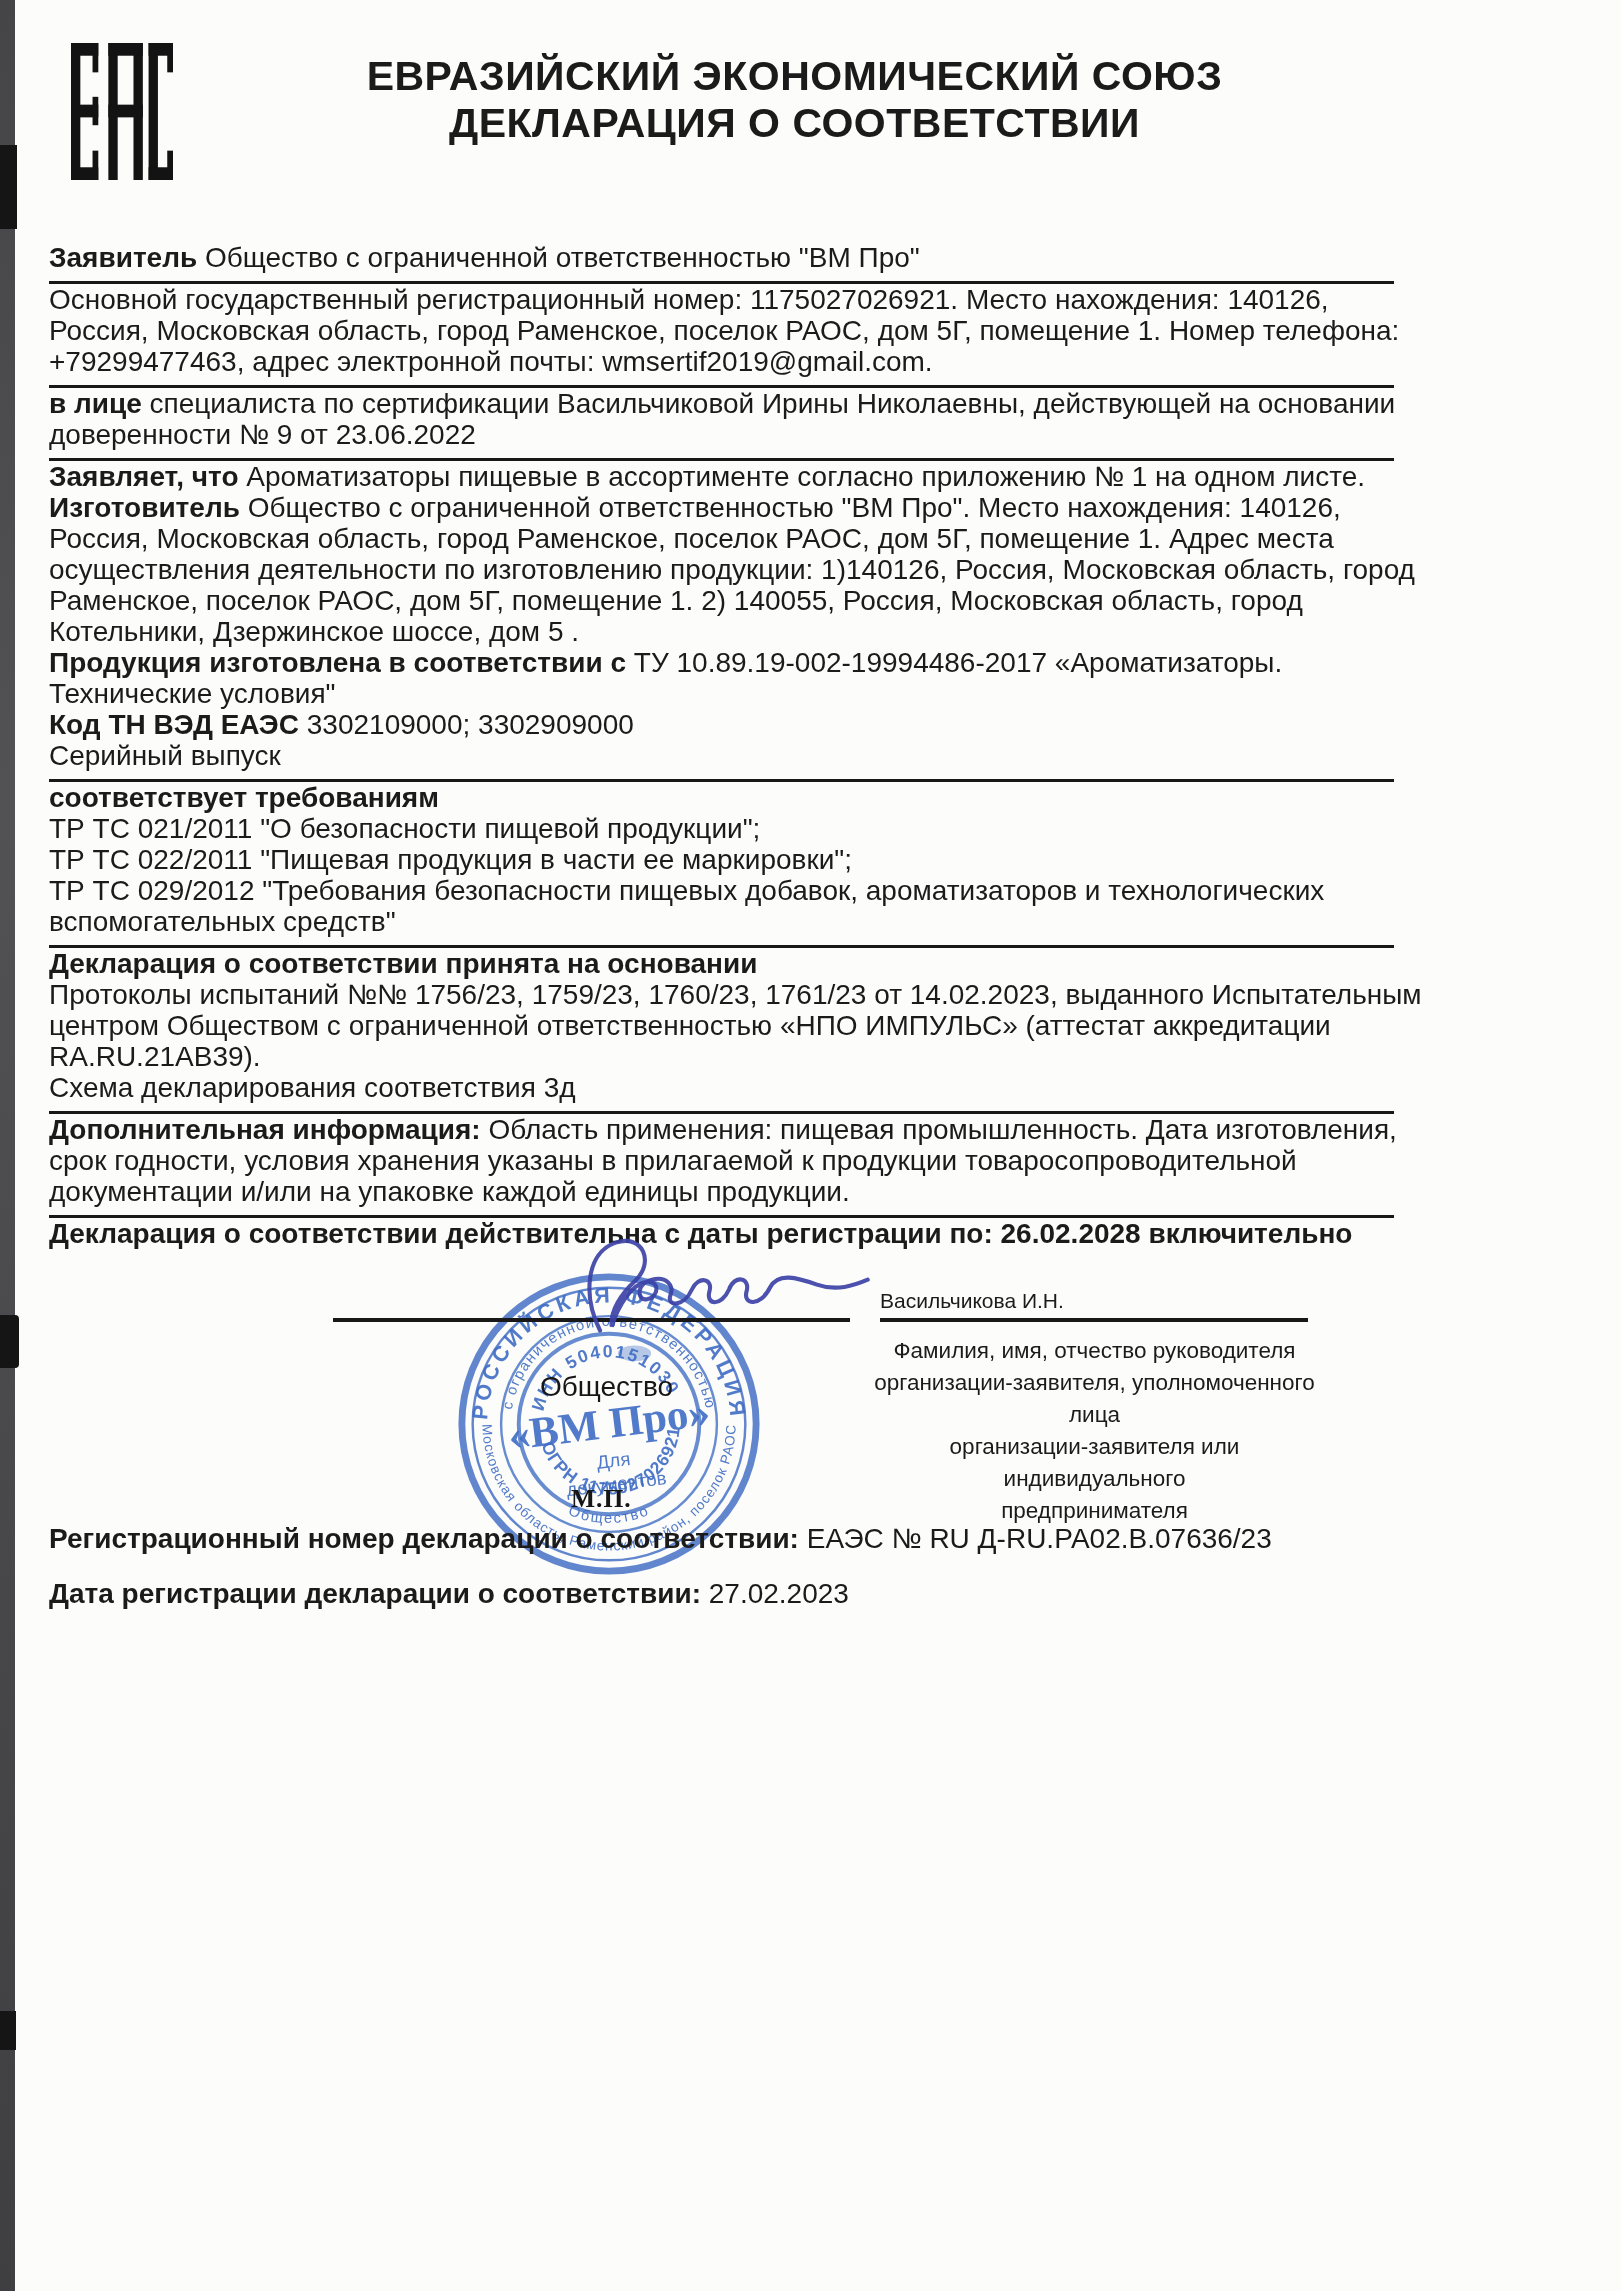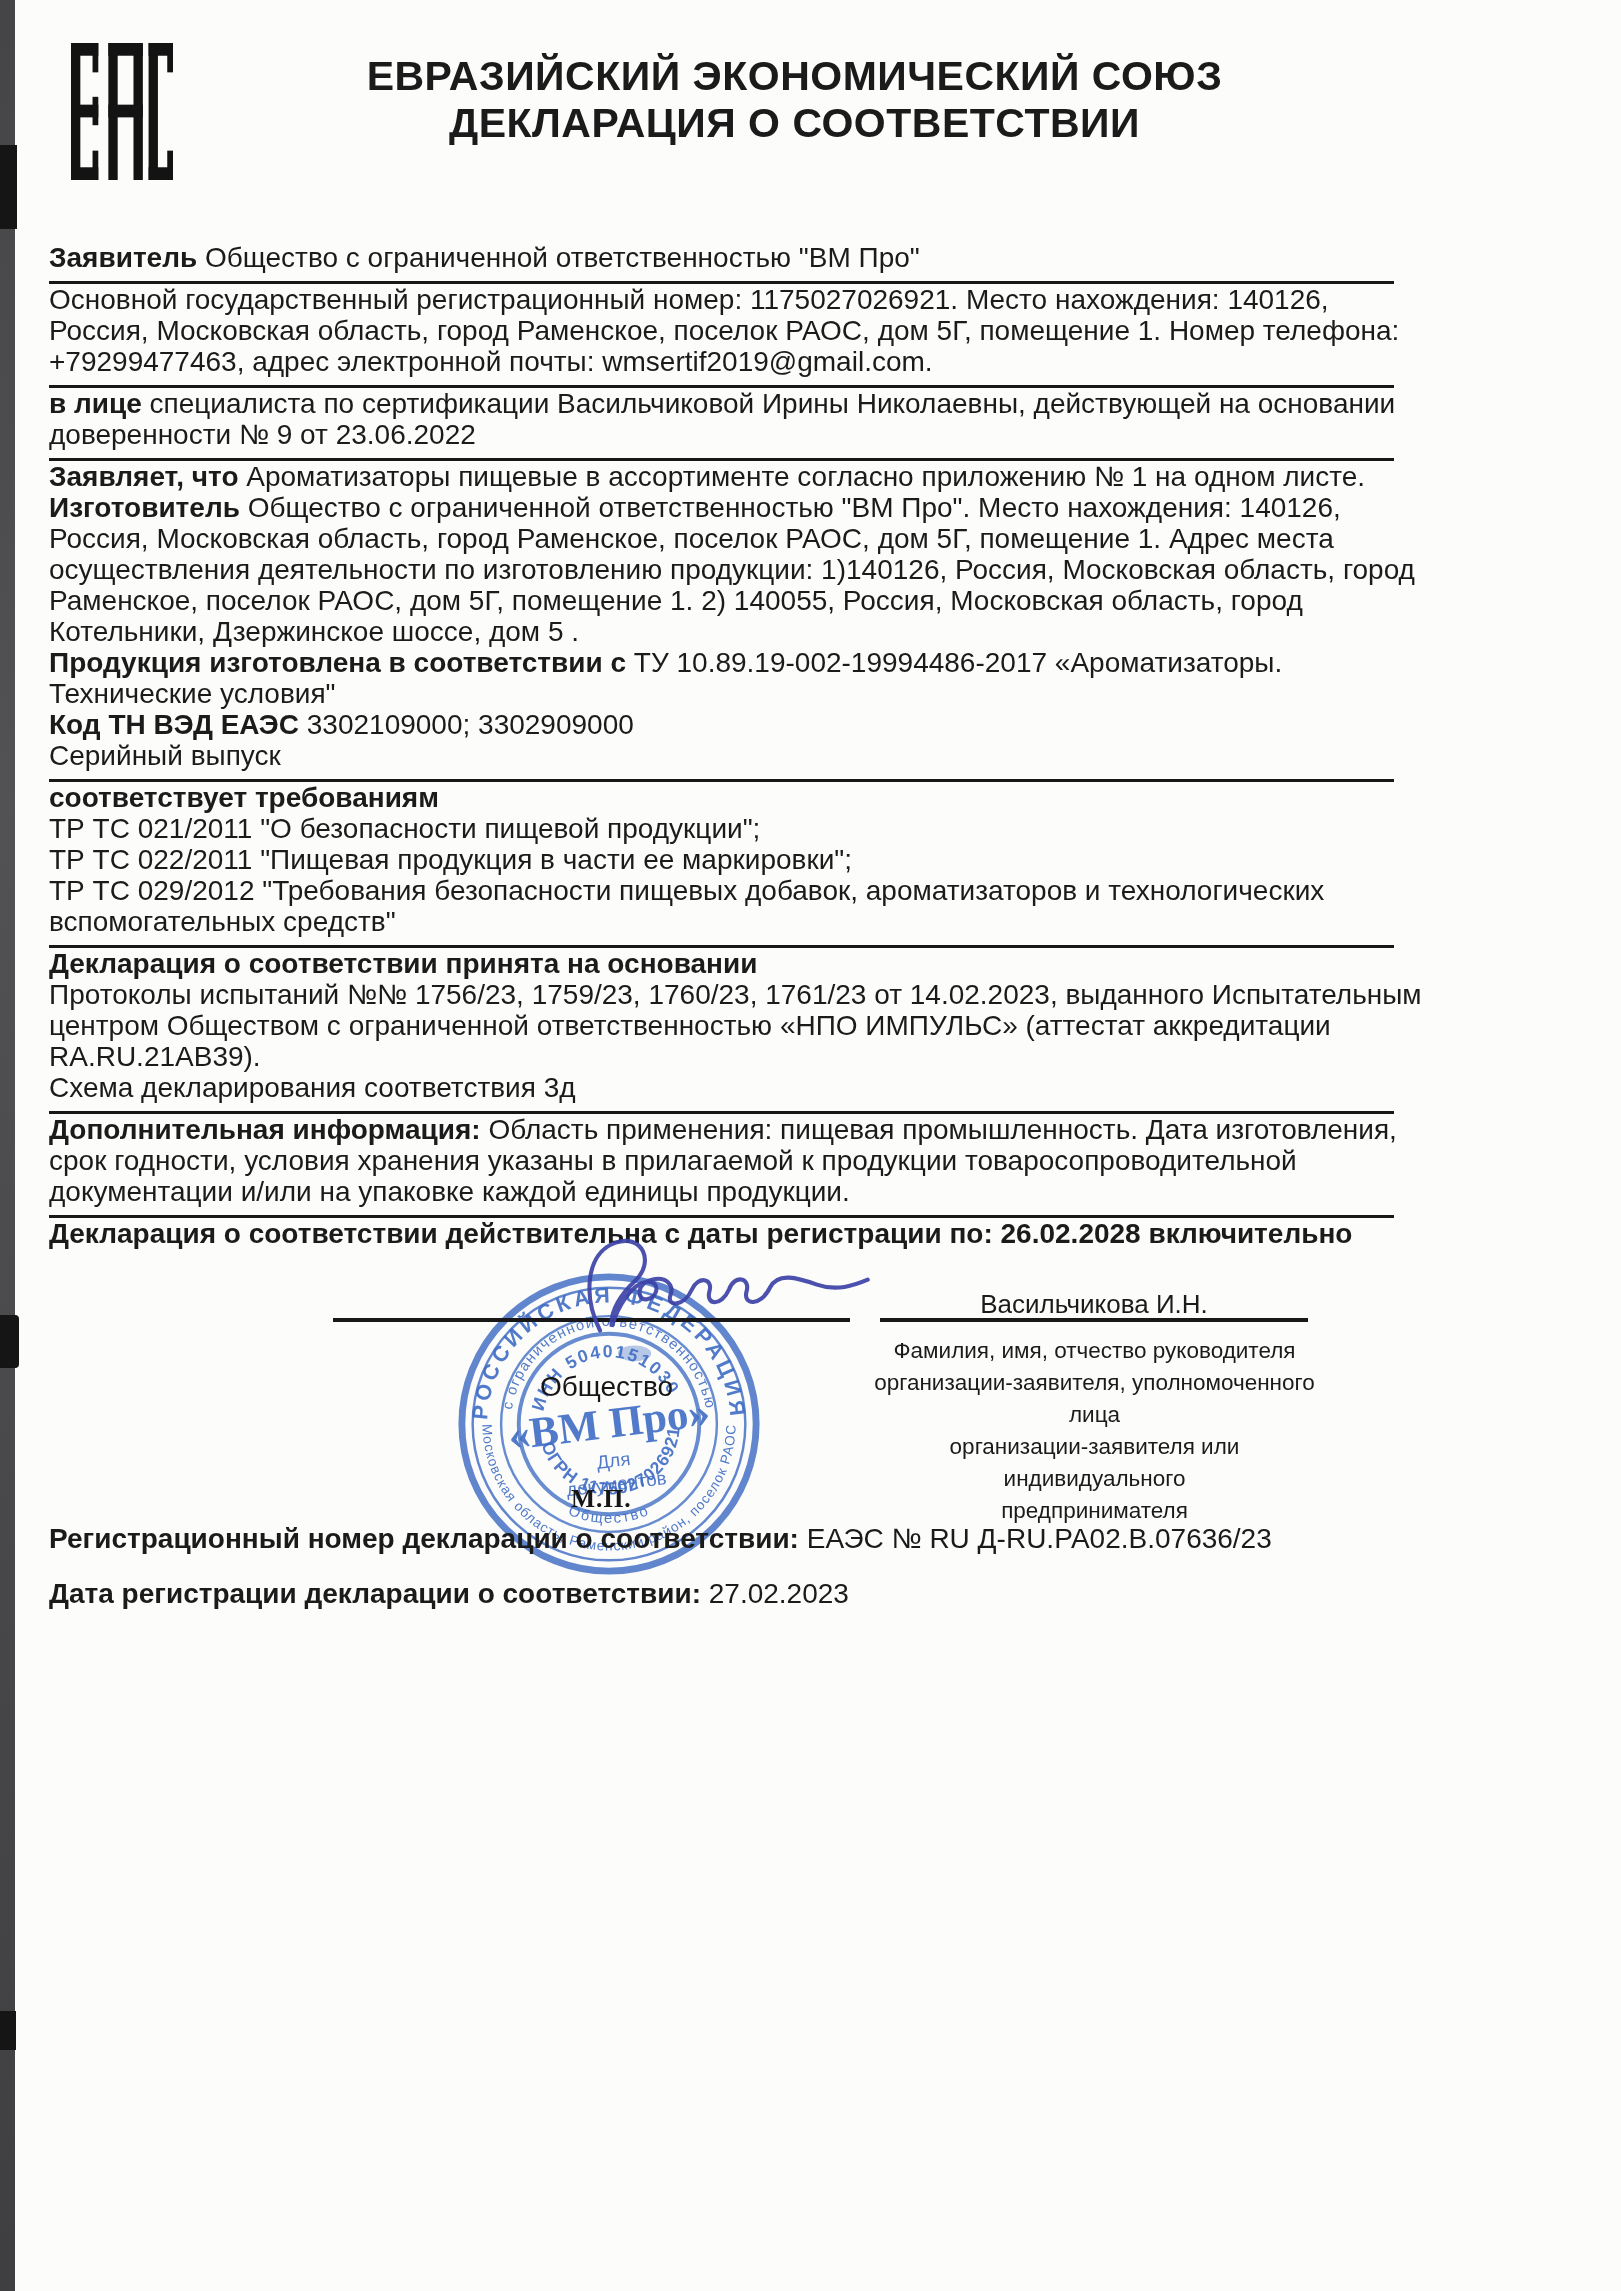--- a/index.html
+++ b/index.html
@@ -14,22 +14,22 @@
   .eac{position:absolute;left:71px;top:43px;width:102px;height:137px;z-index:2;}
   .title{position:absolute;left:118px;top:53px;width:1353px;text-align:center;
         font-weight:bold;font-size:41px;line-height:47px;letter-spacing:0.5px;z-index:2;}
   .docbody{position:absolute;left:49px;top:242px;width:1347px;font-size:28px;line-height:31px;z-index:2;}
   .bodyline{white-space:nowrap;}
   .bodyline b{font-weight:bold;}
   .ruled{border-bottom:3.9px solid #181818;padding-bottom:8px;width:1345px;}
   .sig-line{position:absolute;height:3.9px;background:#181818;z-index:3;}
   #sig-line-left{left:333px;top:1318px;width:517px;}
   #sig-line-right{left:880px;top:1318px;width:428px;}
-  .signer-name{position:absolute;left:880px;top:1289px;width:428px;text-align:center;
-        font-size:26px;z-index:3;}
+  .signer-name{position:absolute;left:880px;top:1289px;width:428px;
+        font-size:21px;z-index:3;}
   .sign-caption{position:absolute;left:868px;top:1335px;width:453px;text-align:center;
         font-size:22.5px;line-height:32px;z-index:3;}
   .podpis{position:absolute;left:540px;top:1371px;font-size:28px;color:#161616;z-index:4;}
   .mp{position:absolute;left:571px;top:1448px;font-size:25.5px;font-weight:bold;letter-spacing:1px;
         font-family:"Liberation Serif",serif;color:#161616;z-index:4;margin-top:36px;}
   .stamp{position:absolute;left:455px;top:1270px;width:308px;height:308px;z-index:1;}
   .sig-svg{position:absolute;left:490px;top:1225px;width:392px;height:127px;z-index:4;}
   .footer-line{position:absolute;left:49px;font-size:28px;white-space:nowrap;z-index:4;}
   #reg-number{top:1523px;}
   #reg-date{top:1578px;}

